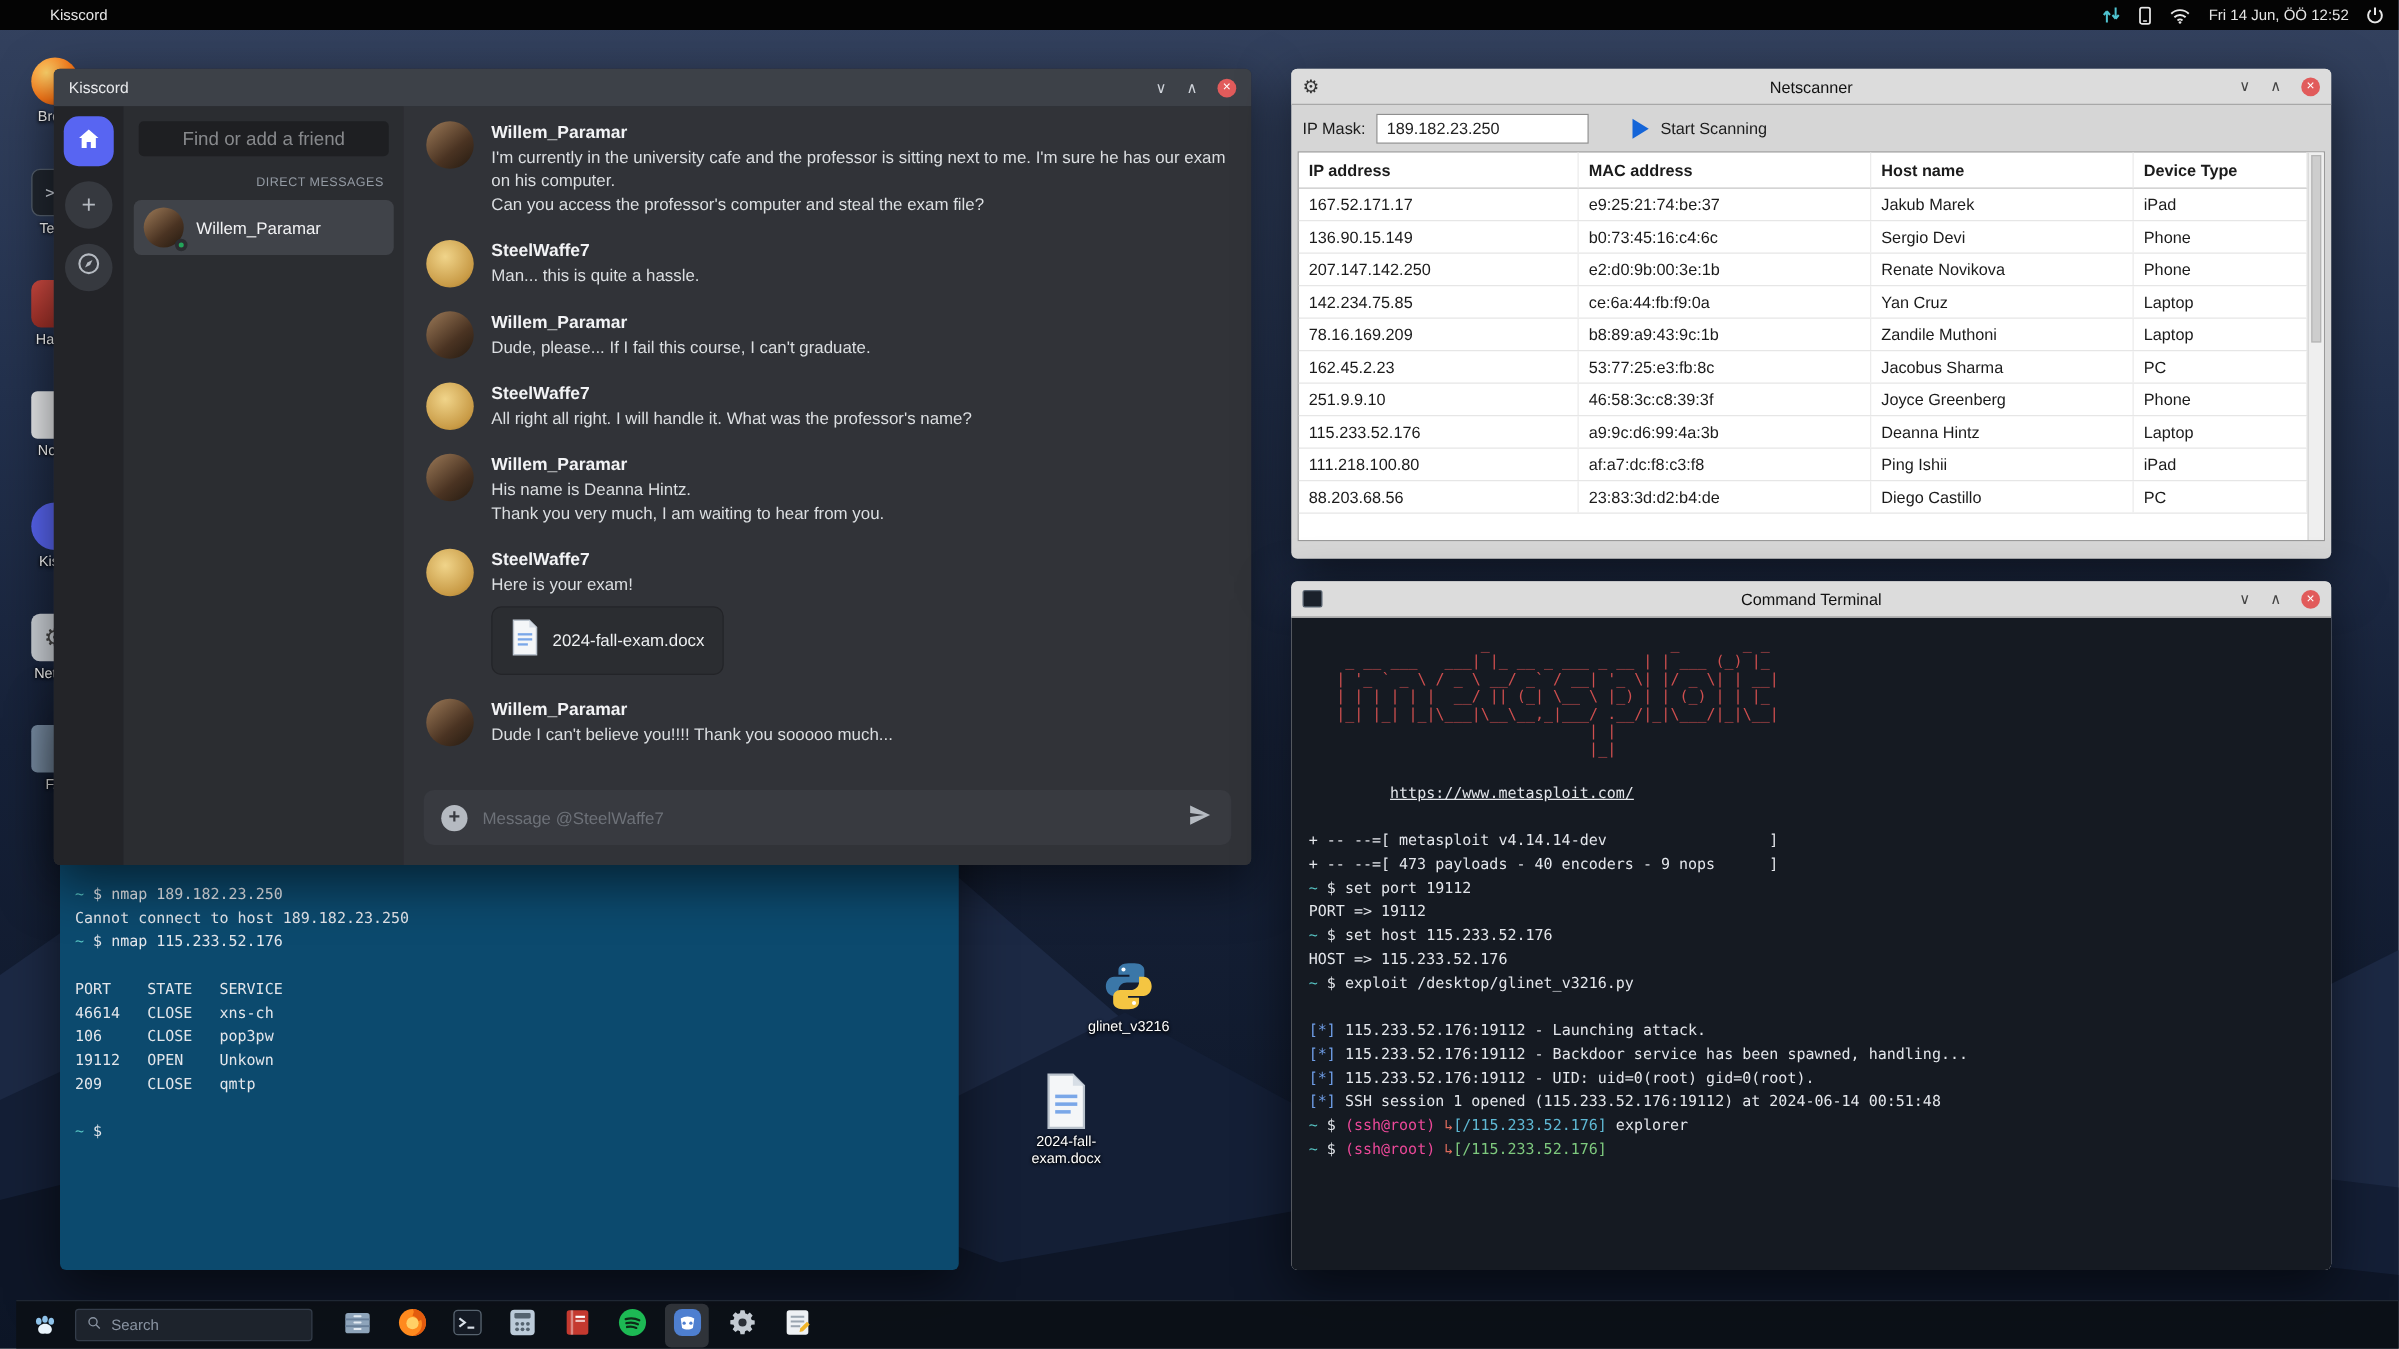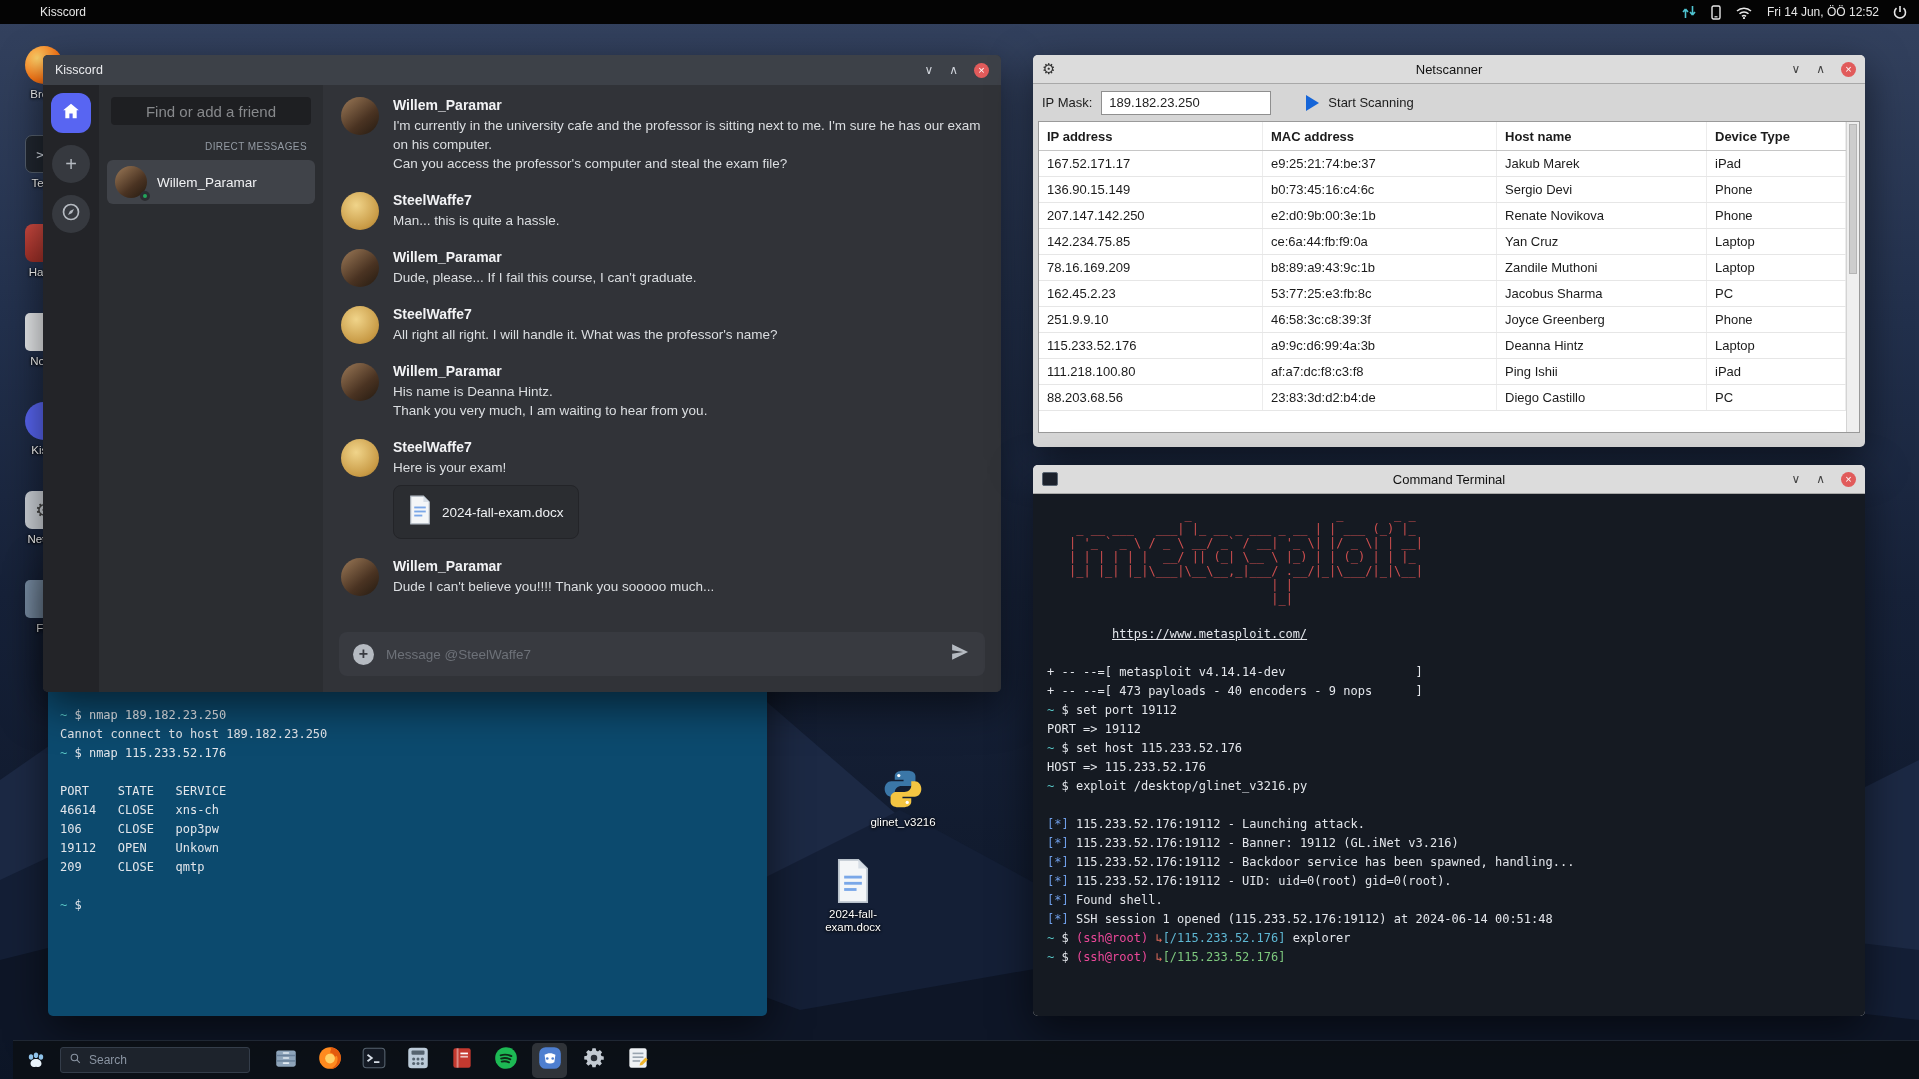--- a/index.html
+++ b/index.html
@@ -454,24 +454,22 @@
         <div class="tline"> </div>
         <div class="tline"><span class="c-fg">+ -- --=[ metasploit v4.14.14-dev                  ]</span></div>
         <div class="tline"><span class="c-fg">+ -- --=[ 473 payloads - 40 encoders - 9 nops      ]</span></div>
         <div class="tline"><span class="c-accent">~</span><span class="c-fg"> $ </span><span class="c-fg">set port 19112</span></div>
         <div class="tline"><span class="c-fg">PORT =&gt; 19112</span></div>
         <div class="tline"><span class="c-accent">~</span><span class="c-fg"> $ </span><span class="c-fg">set host 115.233.52.176</span></div>
         <div class="tline"><span class="c-fg">HOST =&gt; 115.233.52.176</span></div>
         <div class="tline"><span class="c-accent">~</span><span class="c-fg"> $ </span><span class="c-fg">exploit /desktop/glinet_v3216.py</span></div>
         <div class="tline"> </div>
         <div class="tline"><span class="c-blue">[*]</span><span class="c-fg"> 115.233.52.176:19112 - Launching attack.</span></div>
-        <div class="tline"><span class="c-blue">[*]</span><span class="c-fg"> 115.233.52.176:19112 - Banner: 19112 (GL.iNet v3.216)</span></div>
         <div class="tline"><span class="c-blue">[*]</span><span class="c-fg"> 115.233.52.176:19112 - Backdoor service has been spawned, handling...</span></div>
         <div class="tline"><span class="c-blue">[*]</span><span class="c-fg"> 115.233.52.176:19112 - UID: uid=0(root) gid=0(root).</span></div>
-        <div class="tline"><span class="c-blue">[*]</span><span class="c-fg"> Found shell.</span></div>
         <div class="tline"><span class="c-blue">[*]</span><span class="c-fg"> SSH session 1 opened (115.233.52.176:19112) at 2024-06-14 00:51:48</span></div>
         <div class="tline"><span class="c-accent">~</span><span class="c-fg"> $ </span><span class="c-yellow">(ssh@root)</span><span class="c-fg"> </span><span class="c-red">↳</span><span class="c-cyan">[/115.233.52.176]</span><span class="c-fg"> explorer</span></div>
         <div class="tline"><span class="c-accent">~</span><span class="c-fg"> $ </span><span class="c-yellow">(ssh@root)</span><span class="c-fg"> </span><span class="c-red">↳</span><span class="c-green">[/115.233.52.176]</span></div>
       </div>
   </div>
 </div>
 
 <div class="topbar">
   <span class="topbar-app">Kisscord</span>
   <div class="topbar-right">

